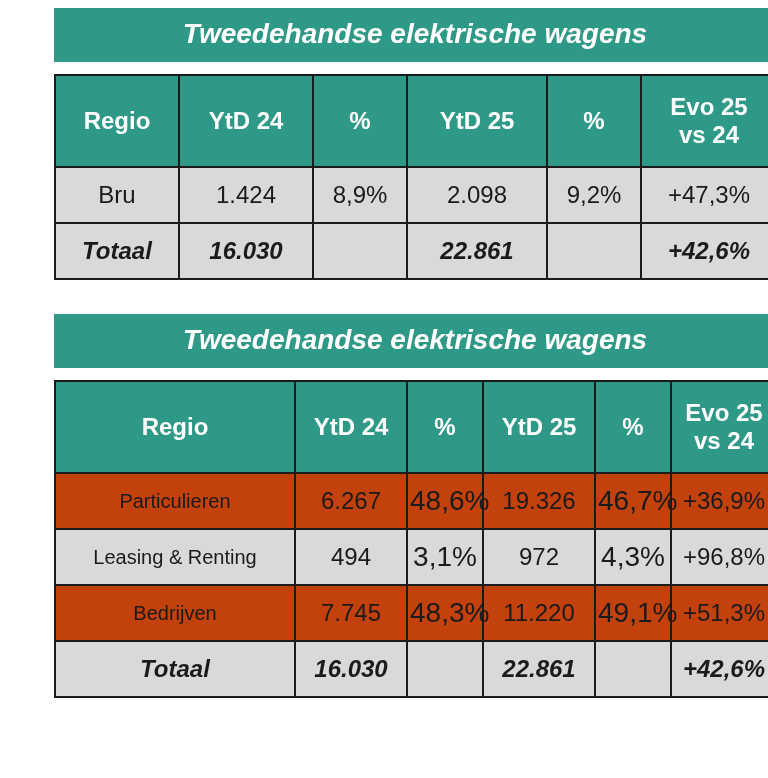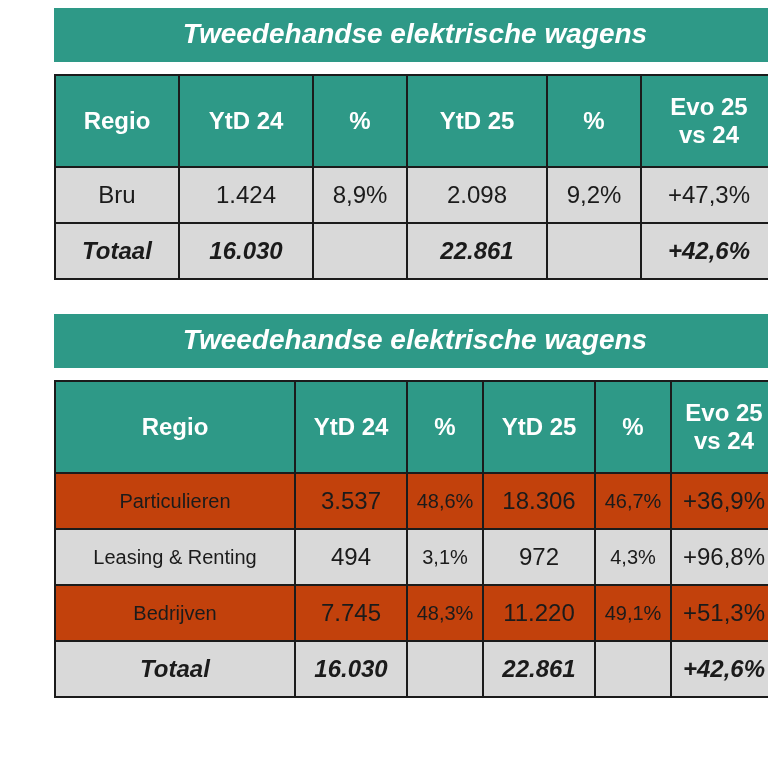--- a/index.html
+++ b/index.html
@@ -88,21 +88,21 @@
 
   
   .t2 col.c0 { width: 240px; }
   .t2 col.c1 { width: 112px; }
   .t2 col.c2 { width: 76px; }
   .t2 col.c3 { width: 112px; }
   .t2 col.c4 { width: 76px; }
   .t2 col.c5 { width: 106px; }
   .t2 tbody td { height: 52px; }
   .t2 thead th { height: 108px; }
-  .t2 .small { font-size: 20px; }
+  .t2 .small { font-size: 28px; }
   .t2 .rowlabel { font-size: 20px; }
 
   .credit {
     position: absolute;
     right: 2px;
     writing-mode: vertical-rl;
     font-size: 13px;
     color: #1b1b1b;
     letter-spacing: 0.2px;
   }
@@ -181,23 +181,23 @@
           <th>%</th>
           <th class="two-line">
             <div>Evo 25</div>
             <div>vs 24</div>
           </th>
         </tr>
       </thead>
       <tbody>
         <tr>
           <td class="rowlabel">Particulieren</td>
-          <td>3.537</td>
+          <td>6.267</td>
           <td class="small">48,6%</td>
-          <td>18.306</td>
+          <td>19.326</td>
           <td class="small">46,7%</td>
           <td>+36,9%</td>
         </tr>
         <tr class="alt">
           <td class="rowlabel">Leasing &amp; Renting</td>
           <td>494</td>
           <td class="small">3,1%</td>
           <td>972</td>
           <td class="small">4,3%</td>
           <td>+96,8%</td>

